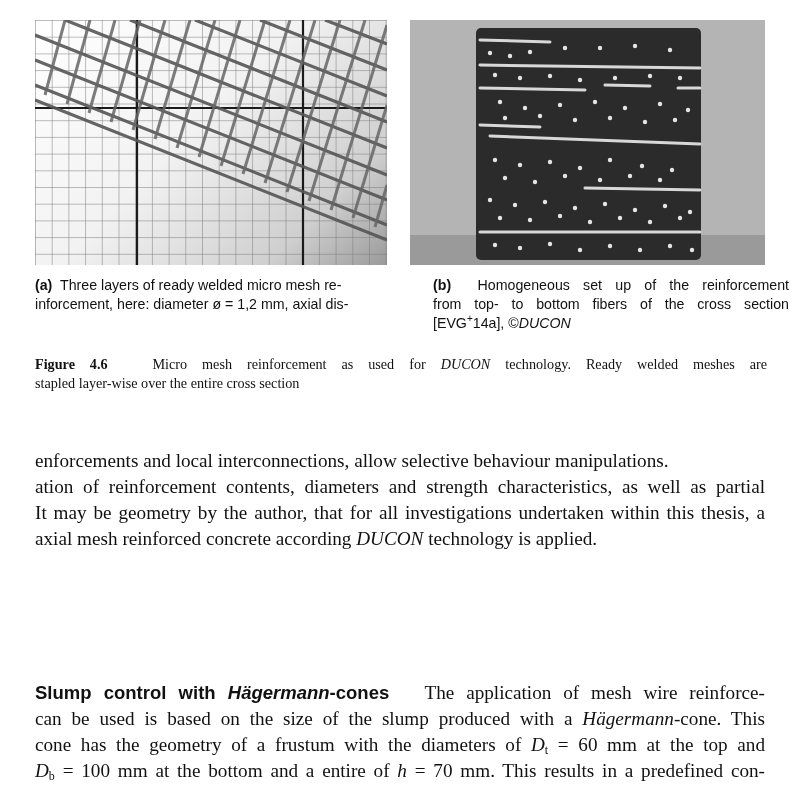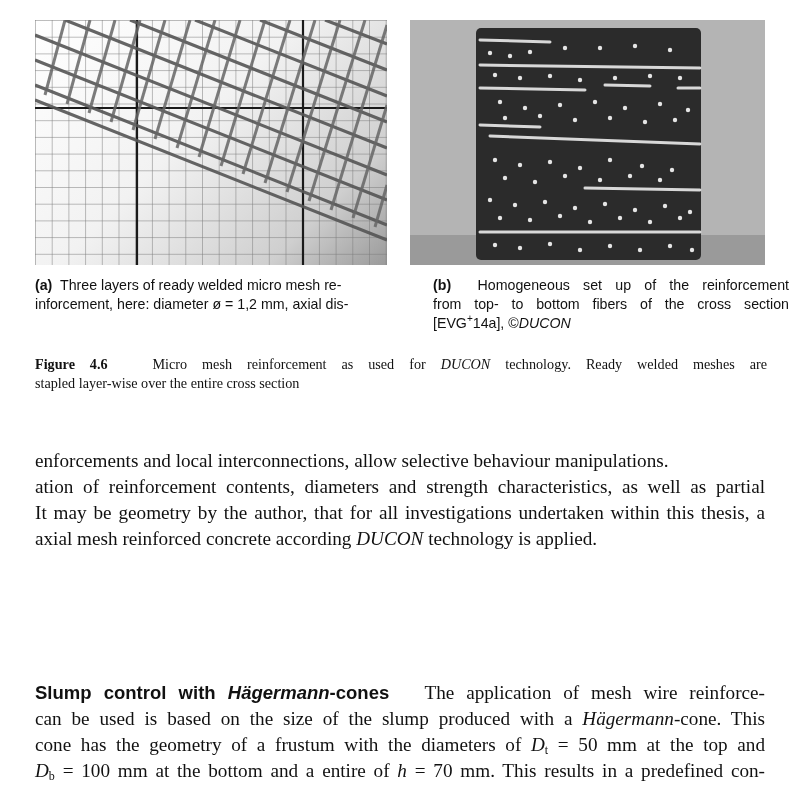--- a/index.html
+++ b/index.html
@@ -181,15 +181,15 @@
 <div id="para1" class="body-text serif">
   <span class="line">enforcements and local interconnections, allow selective behaviour manipulations.</span>
   <span class="line j">ation of reinforcement contents, diameters and strength characteristics, as well as partial</span>
   <span class="line j"> It may be geometry by the author, that for all investigations undertaken within this thesis, a</span>
   <span class="line"><span>axial mesh reinforced concrete according</span> <span class="sc">DUCON</span> <span>technology is applied.</span></span>
 </div>
 
 <div id="para2" class="body-text serif">
   <span class="line j"><span class="heading"><span>Slump control with</span> <i>Hägermann</i><span>-cones</span></span>&nbsp;&nbsp; <span>The application of mesh wire reinforce-</span></span>
   <span class="line j"><span>can be used is based on the size of the slump produced with a</span> <i>Hägermann</i><span>-cone. This</span></span>
-  <span class="line j"><span>cone has the geometry of a frustum with the diameters of</span> <i>D</i><sub>t</sub><span> = 50 mm at the top and</span></span>
+  <span class="line j"><span>cone has the geometry of a frustum with the diameters of</span> <i>D</i><sub>t</sub><span> = 60 mm at the top and</span></span>
   <span class="line j"><i>D</i><sub>b</sub><span> = 100 mm at the bottom and a entire of</span> <i>h</i><span> = 70 mm. This results in a predefined con-</span></span>
 </div>
 
 </body></html>

